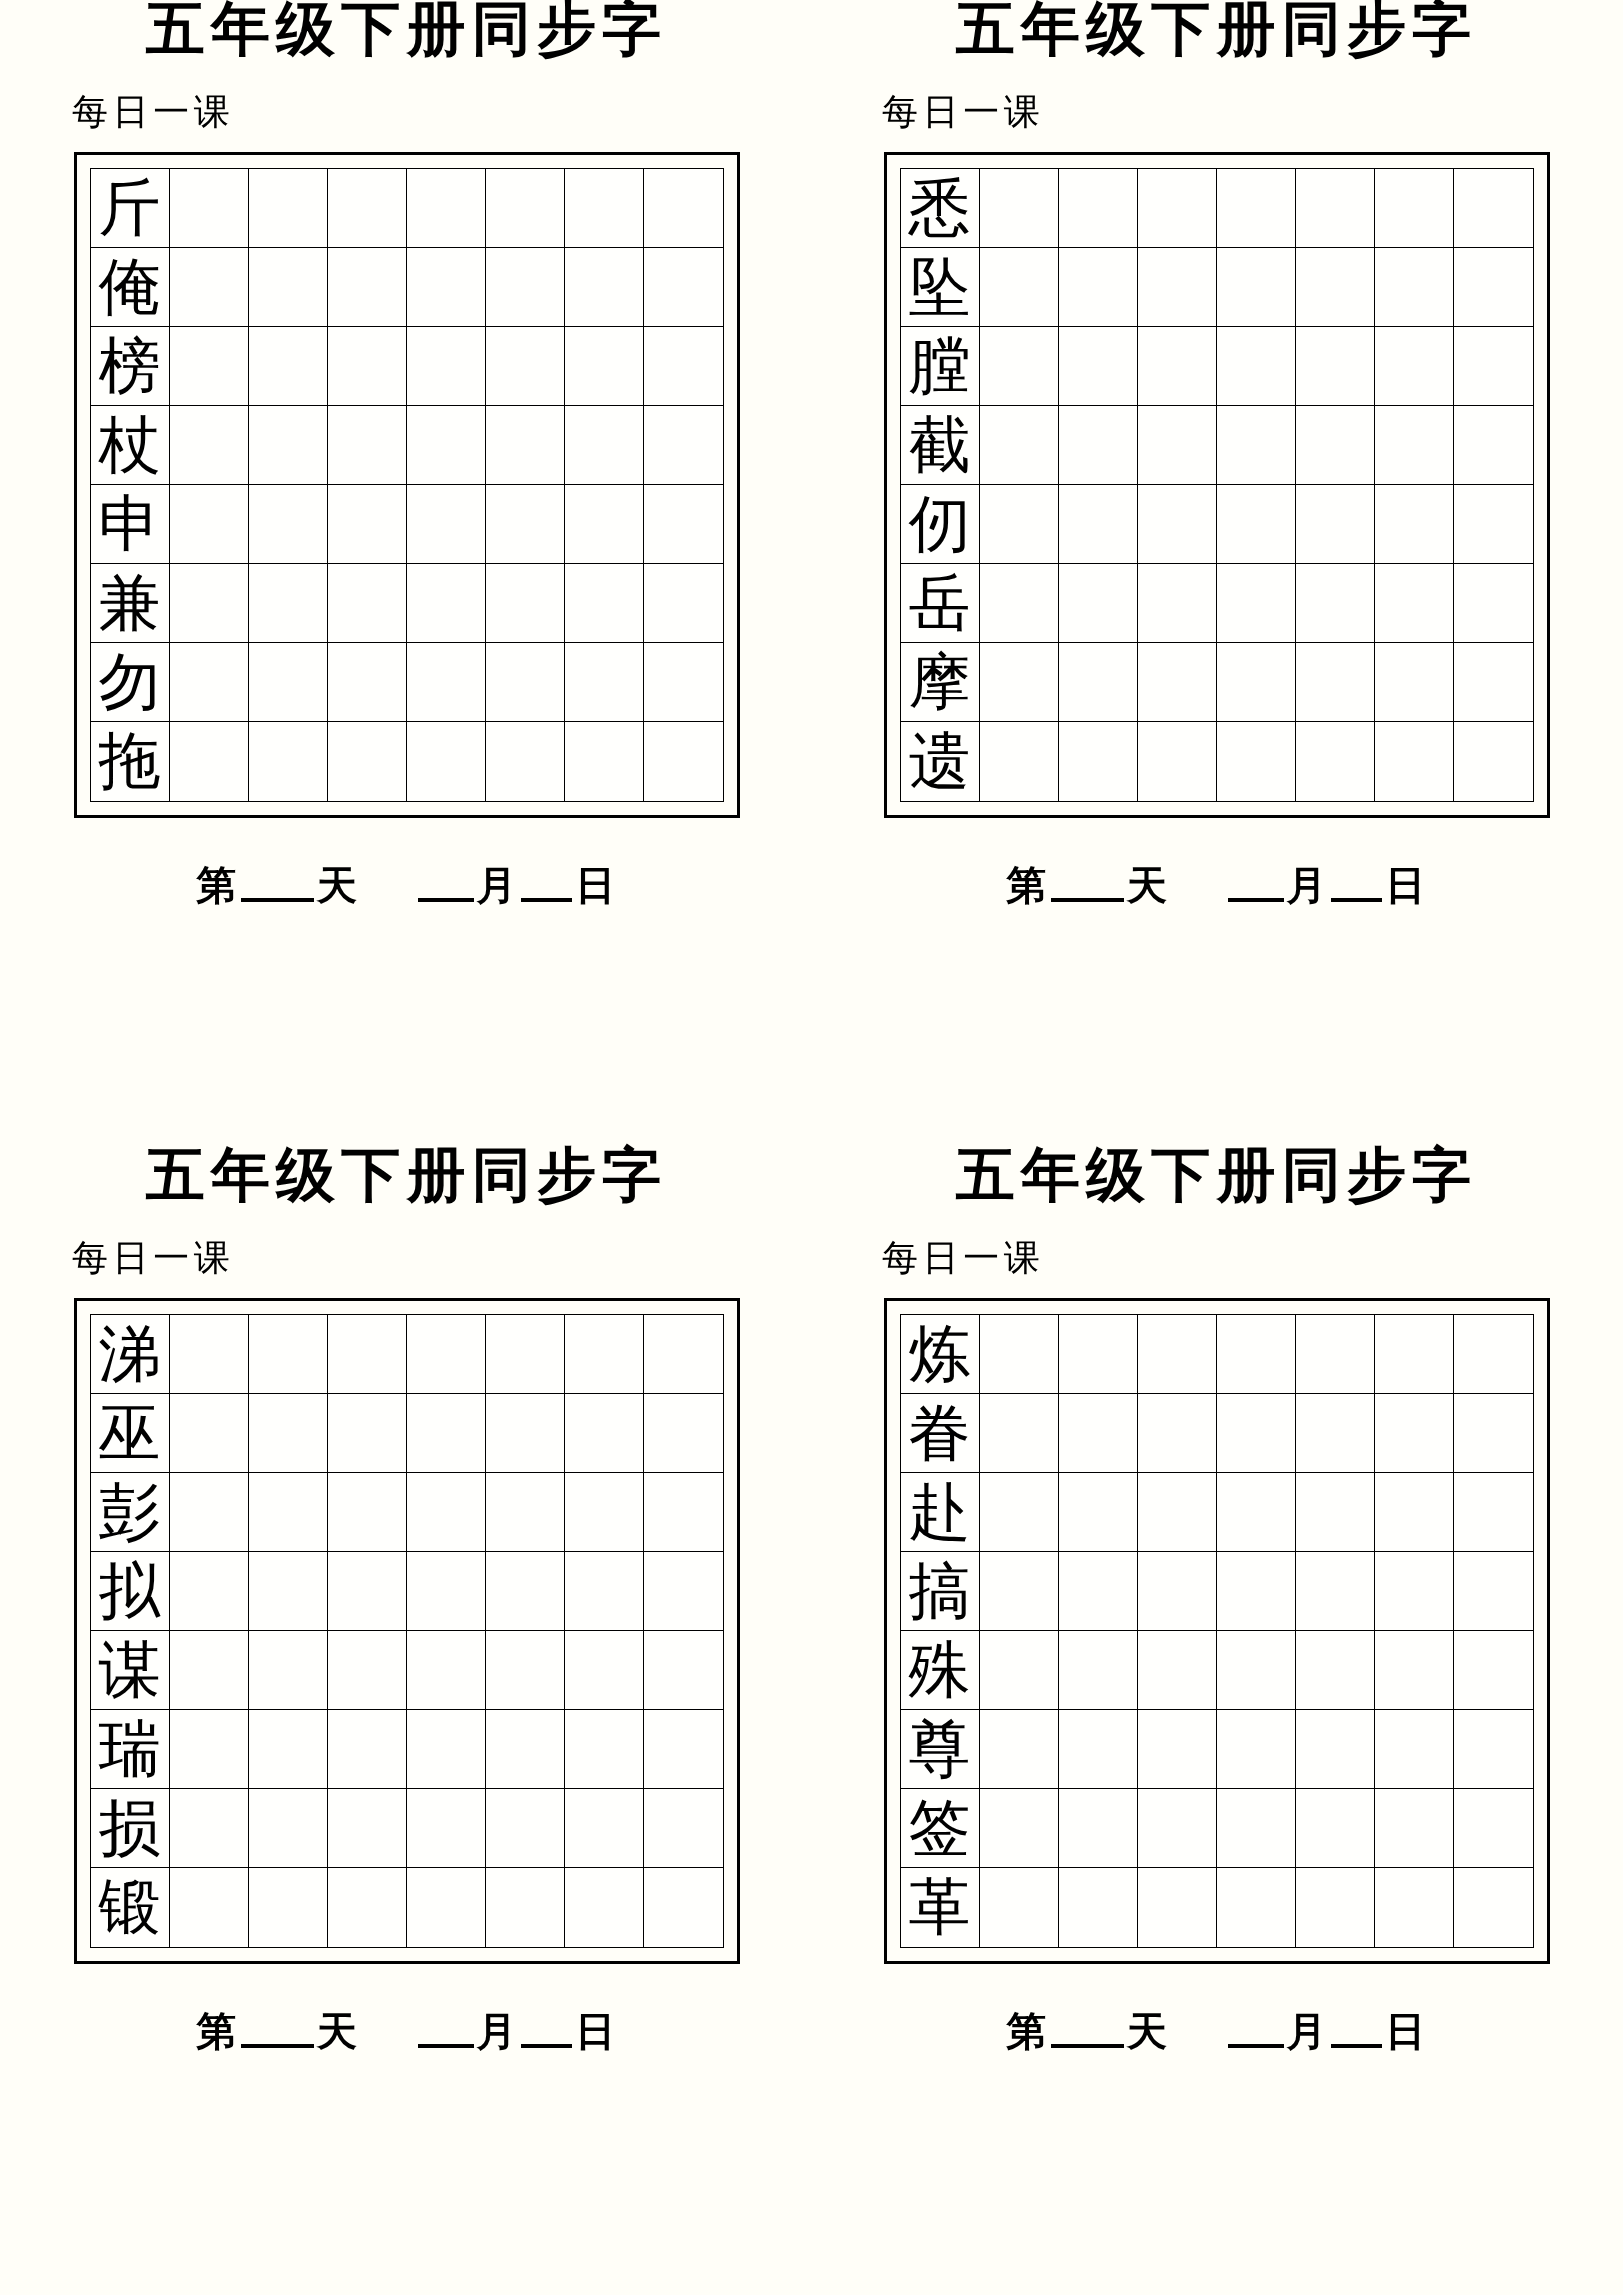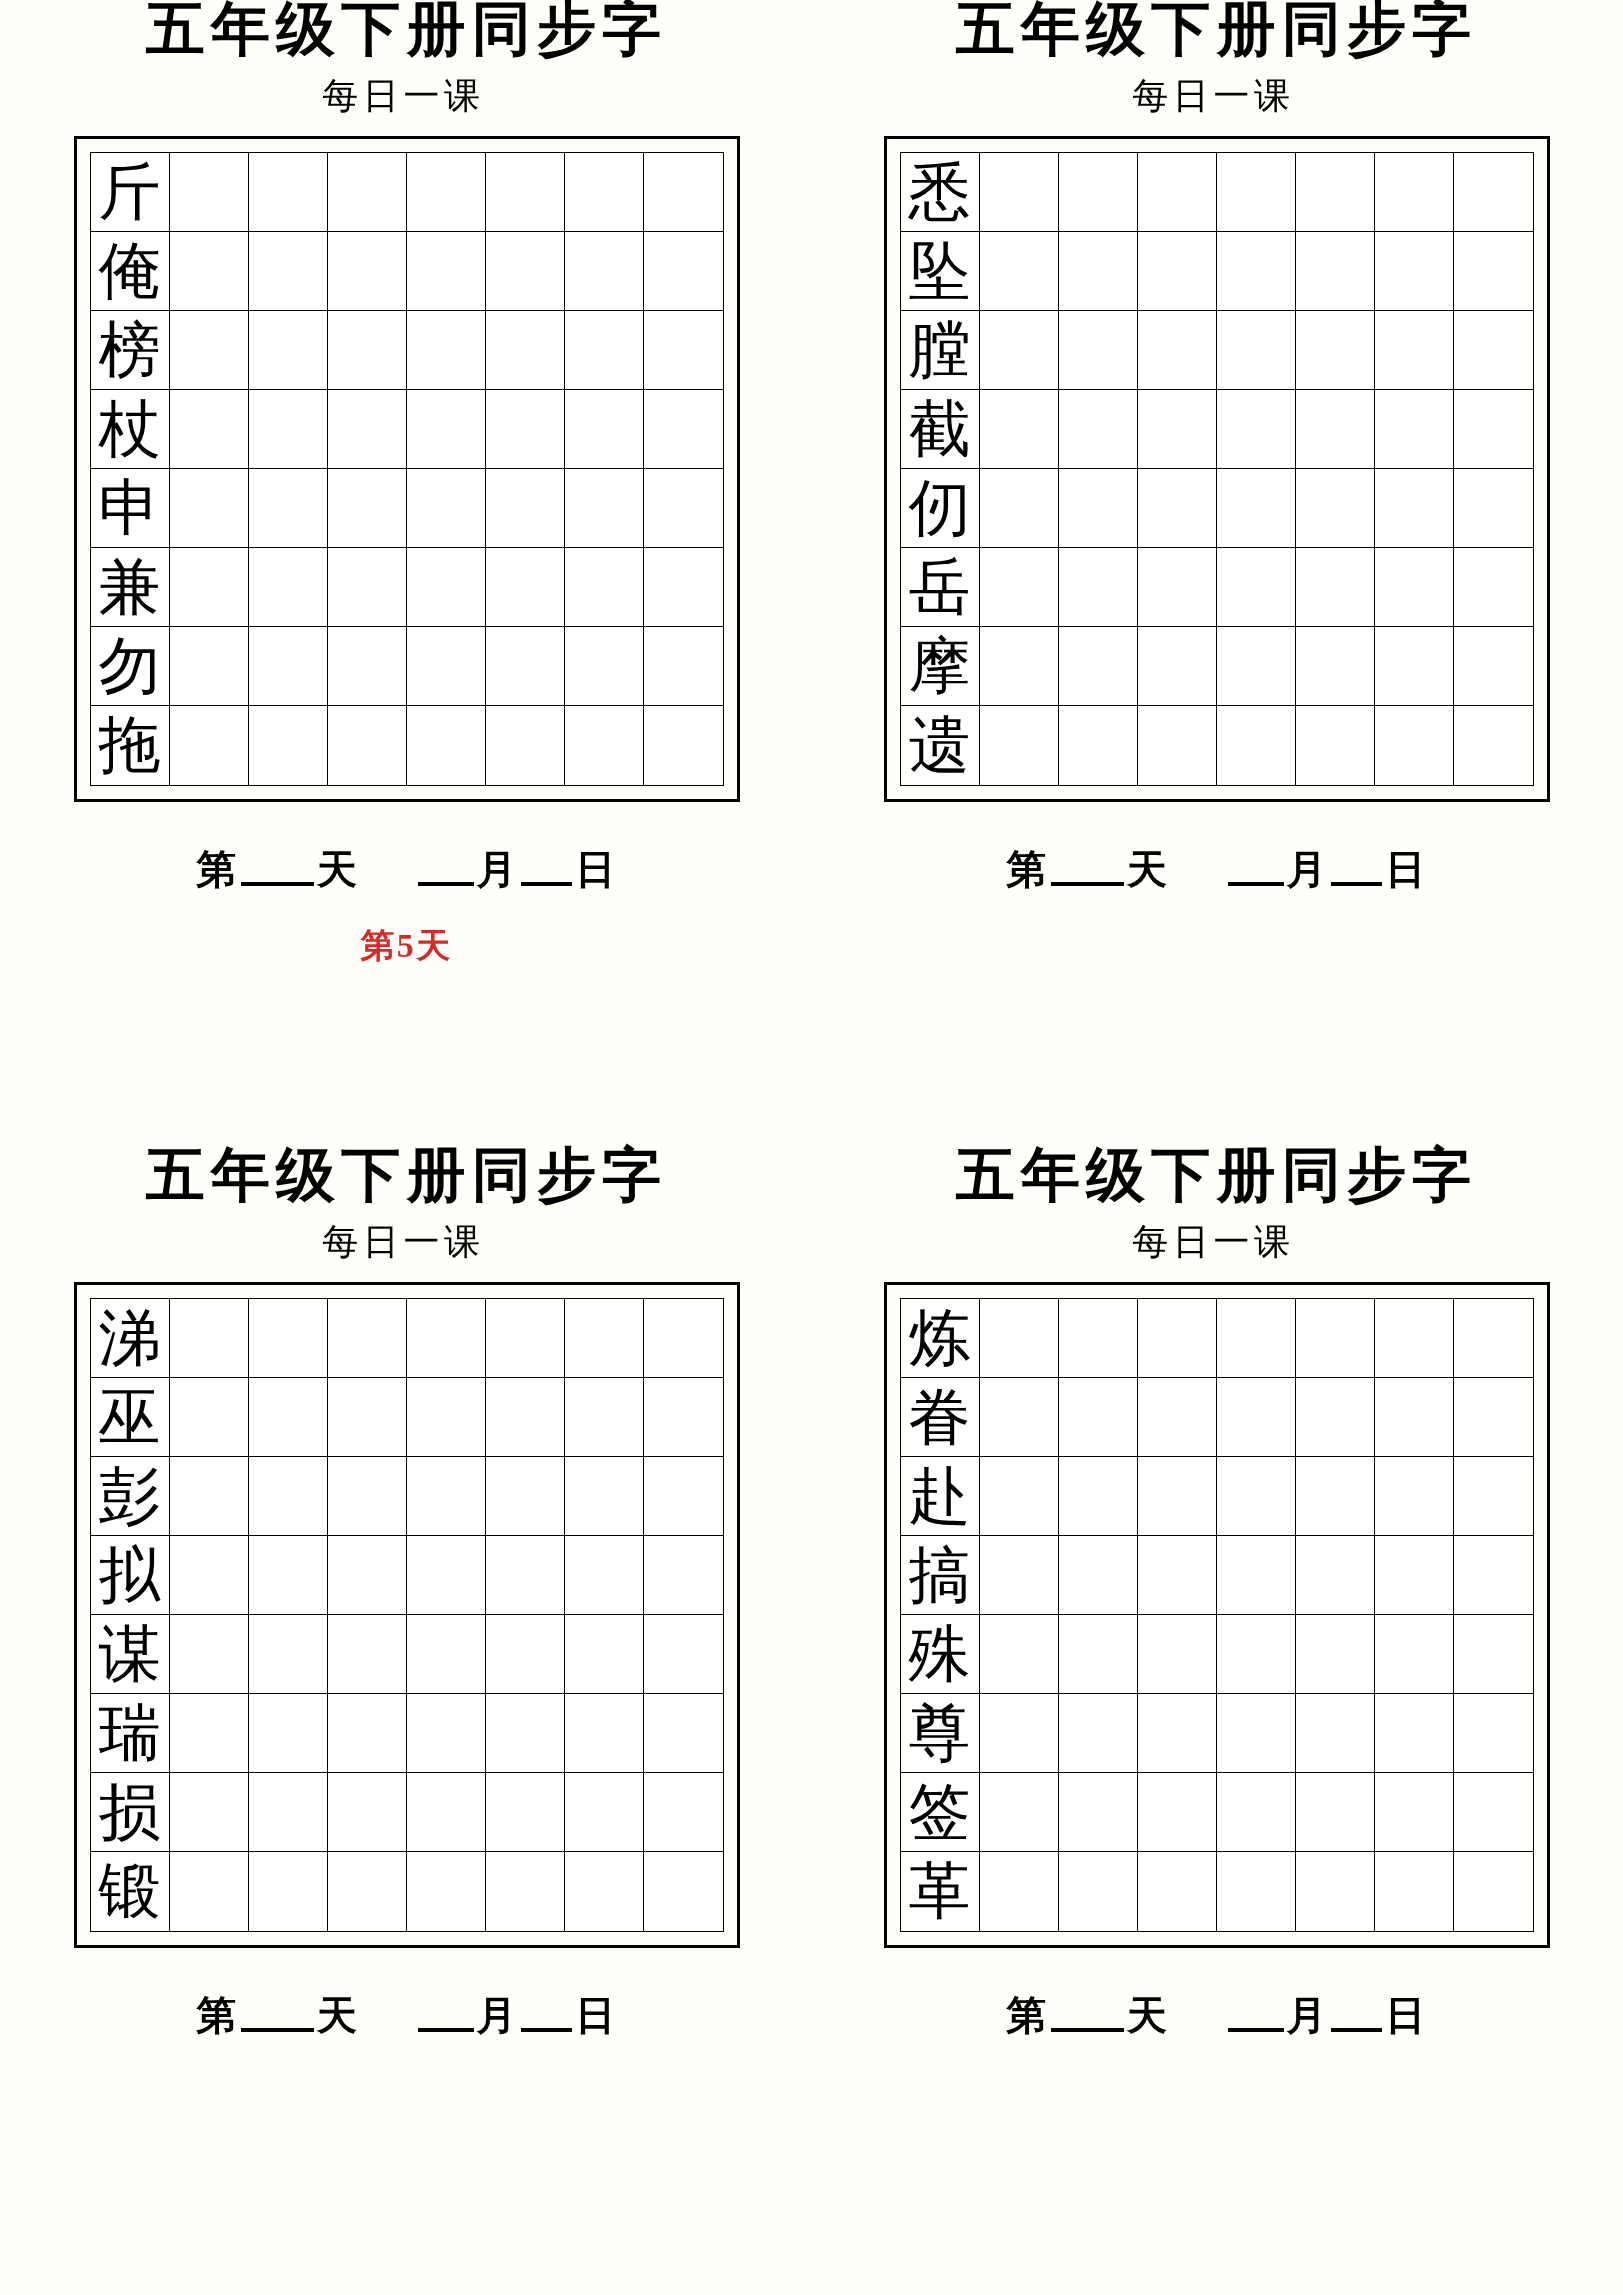--- a/index.html
+++ b/index.html
@@ -19,23 +19,23 @@
   .ws4 { left: 882px; top: 1146px; }
 
   .ws-title {
     font-size: 59px;
     font-weight: 700;
     text-align: center;
     line-height: 1;
     letter-spacing: 6.2px;
   }
   .ws-subtitle {
-    margin-top: 19px;
+    margin-top: 35px;
     font-size: 36px;
-    text-align: center;
+    text-align: left;
     line-height: 1;
     letter-spacing: 4.6px;
     padding-right: 6.2px;
   }
   .sheet {
     width: max-content;
     margin: 21.6px auto 0 auto;
     border: 3.9px solid #000;
     padding: 13px;
     background: transparent;
@@ -158,21 +158,20 @@
         <div class="cell last-row"></div>
         <div class="cell last-row"></div>
         <div class="cell last-row"></div>
         <div class="cell last-row"></div>
         <div class="cell last-col last-row"></div>
       </div>
   </div>
   <div class="footer">
     <span>第</span><span class="blank blank-a"></span><span>天</span><span class="gap"></span><span class="blank blank-b"></span><span>月</span><span class="blank blank-c"></span><span>日</span>
   </div>
-  <div class="day-label">第5天</div>
 </section>
 
 <section class="ws ws2">
   <div class="ws-title">五年级下册同步字</div>
   <div class="ws-subtitle">每日一课</div>
   <div class="sheet">
     <div class="grid">
         <div class="cell">悉</div>
         <div class="cell"></div>
         <div class="cell"></div>

